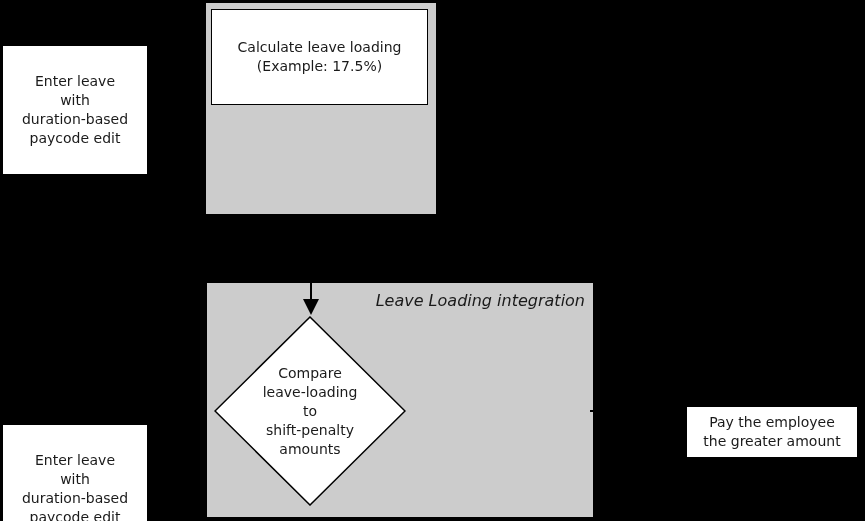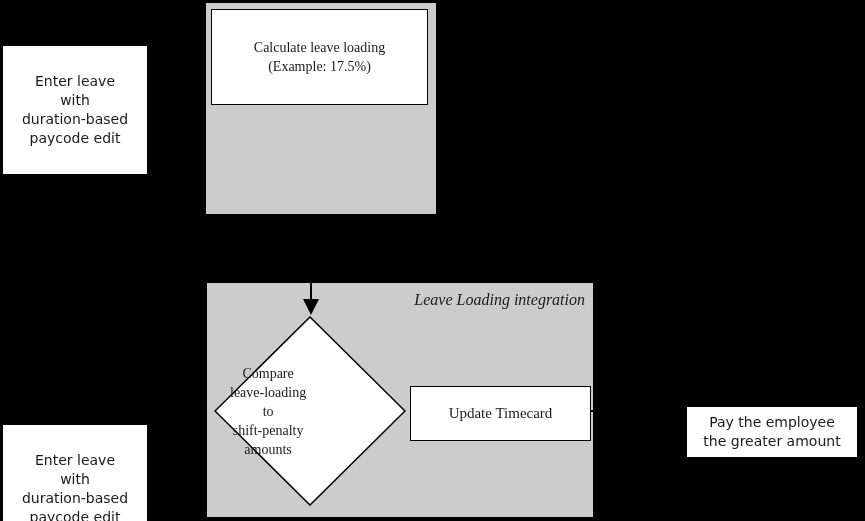--- a/index.html
+++ b/index.html
@@ -28,21 +28,20 @@
     line-height: 19px;
   }
   .label {
     white-space: pre-line;
     display: block;
   }
   .group {
     position: absolute;
     background: #cccccc;
     border: 1px solid #000000;
-    font-family: Liberation Serif, serif;
   }
   .enter-top    { left: 2px;   top: 45px;  width: 144px; height: 128px; }
   .enter-bottom { left: 2px;   top: 424px; width: 144px; height: 128px; }
   .group-calc   { left: 205px; top: 2px;   width: 230px; height: 211px; }
   .calc1 { left: 5px; top: 6px;   width: 215px; height: 94px; }
   .calc2 { left: 5px; top: 110px; width: 215px; height: 95px; }
   .group-integration { left: 206px; top: 282px; width: 386px; height: 234px; }
   .group-title {
     position: absolute;
     top: 8px;
@@ -79,20 +78,21 @@
     height: 190px;
   }
   .diamond-label {
     position: absolute;
     left: 23px;
     top: 80px;
     width: 160px;
     height: 96px;
     display: flex;
     align-items: center;
+    justify-content: center;
     text-align: center;
     font-size: 14px;
     line-height: 19px;
   }
   .update-box {
     left: 203px;
     top: 103px;
     width: 179px;
     height: 53px;
     font-size: 15px;
@@ -136,23 +136,20 @@
       <polygon points="96,1 191,95 96,189 1,95" fill="#ffffff" stroke="#000000" stroke-width="1.5"></polygon>
     </svg>
     <div class="diamond-label">
       <span class="label">Compare
 leave-loading
 to
 shift-penalty
 amounts</span>
     </div>
 
-    <div class="node update-box">
-      <span class="label">Update Timecard</span>
-    </div>
 
     <div class="connector-stub"></div>
   </div>
 
   <div class="node pay-box">
     <span class="label">Pay the employee
 the greater amount</span>
   </div>
 
   <div class="node enter-bottom">

